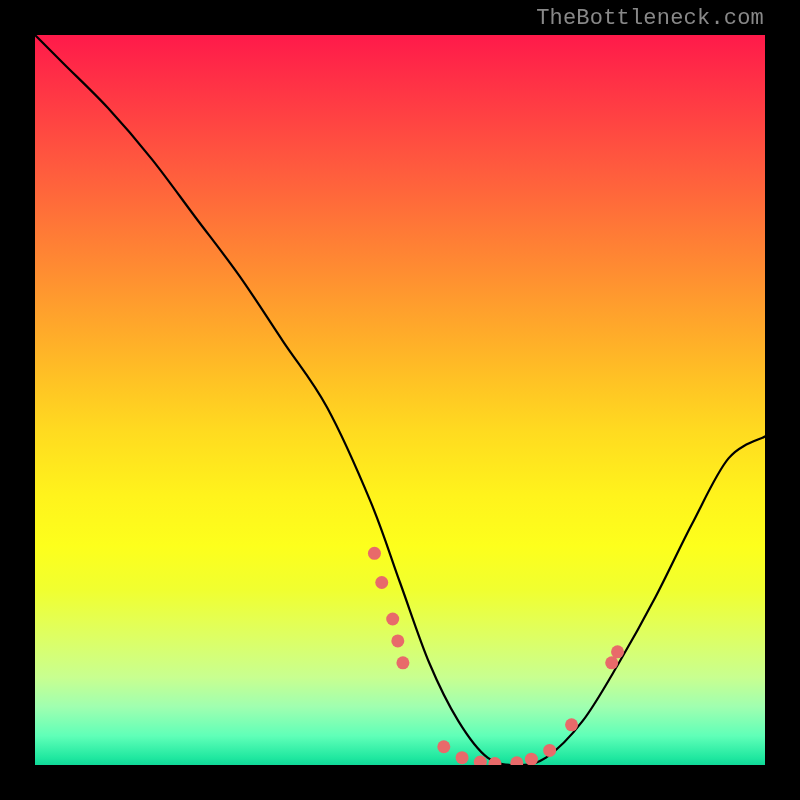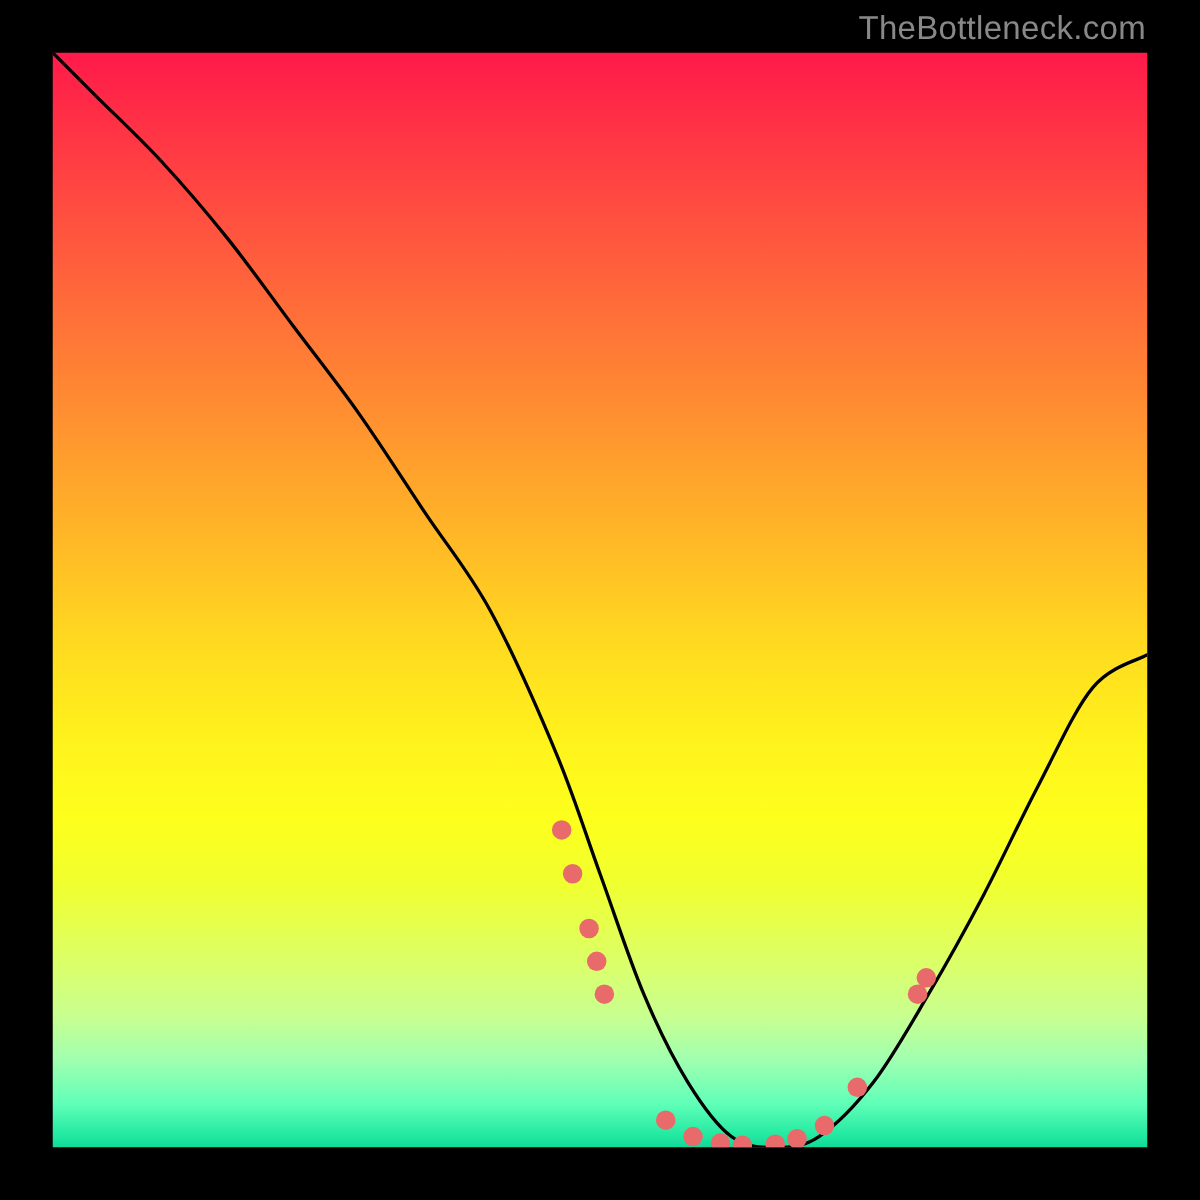--- a/index.html
+++ b/index.html
@@ -47,21 +47,21 @@
       #60ffb8 96%,
       #20e8a0 99%,
       #10d898 100%
     );
   }
   .watermark {
     position: absolute;
     top: 6px;
     right: 36px;
     color: #888;
-    font-family: Liberation Sans, sans-serif;
+    font-family: Liberation Mono, monospace;
     font-size: 22px;
     font-weight: 500;
     letter-spacing: 0.2px;
   }
   svg.curve {
     position: absolute;
     inset: 0;
     width: 730px;
     height: 730px;
   }

